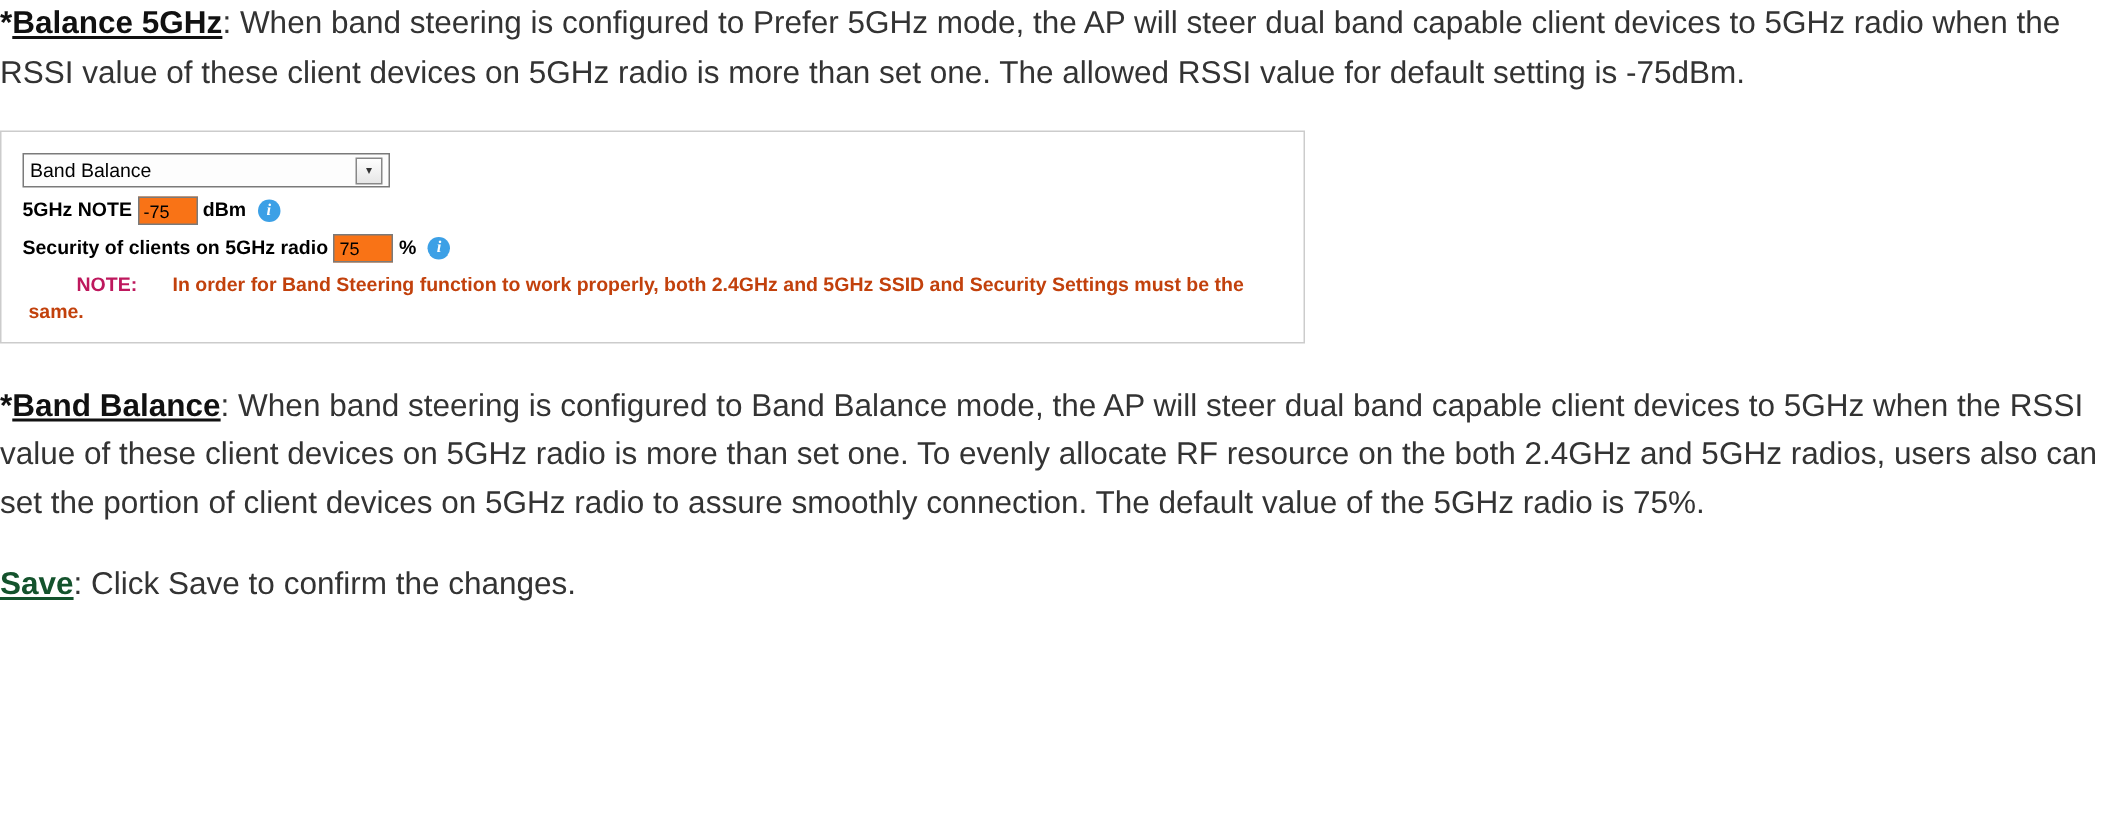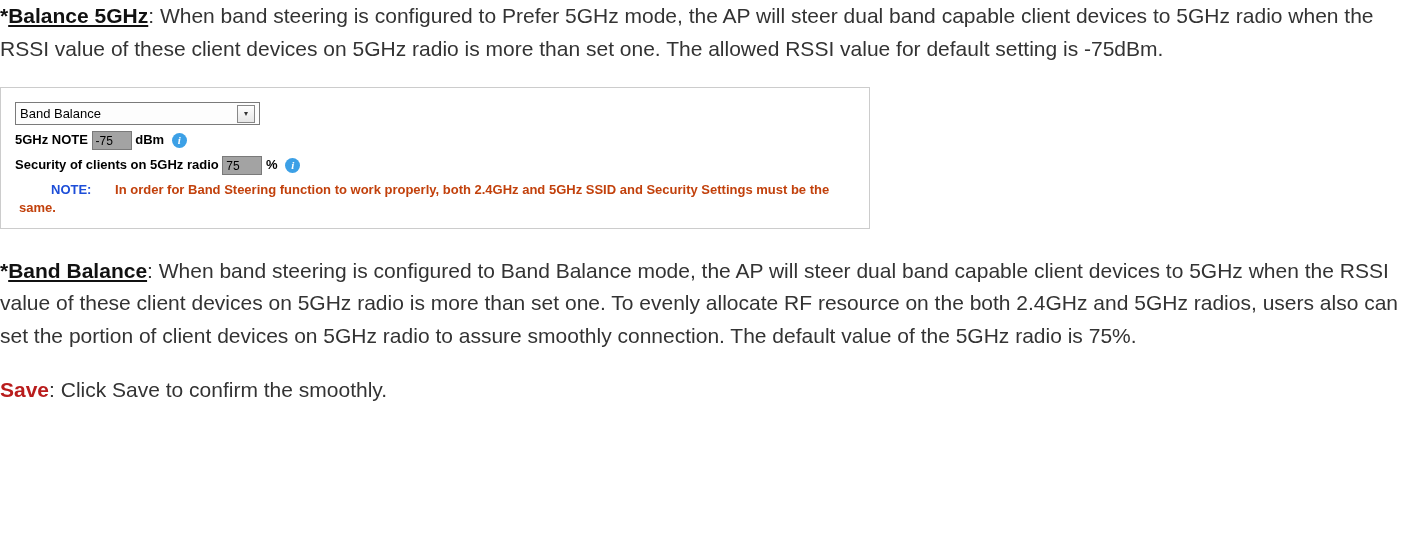--- a/index.html
+++ b/index.html
@@ -14,21 +14,21 @@
   .para {
     margin: 0 0 22px 0;
   }
   .para .heading {
     font-weight: bold;
     color: #111;
     text-decoration: underline;
     text-underline-offset: 2px;
   }
   .star { color:#111; font-weight:bold; }
-  .save-heading { font-weight:bold; color:#b91c1c; text-underline-offset:2px; }
+  .save-heading { font-weight:bold; color:#14532d; text-decoration:underline; text-underline-offset:2px; }
 
   
   .ui-box {
     width: 870px;
     margin: 18px 0 26px 0;
     border: 1px solid #ccc;
     background: #fff;
     font-size: 13px;
     color: #000;
     line-height: 1.4;
@@ -94,23 +94,23 @@
   .ui-row .lbl { font-weight:bold; }
   .ui-input {
     font-family: Arial, sans-serif;
     font-size:12px;
     width:40px;
     height:19px;
     border:1px solid #7a7a7a;
     padding:1px 3px;
     box-sizing:border-box;
     vertical-align:middle;
-    background:#a3a3a3;
+    background:#f97316;
   }
-  .note-label { color:#1d4ed8; font-weight:bold; padding-right:6px;padding-left:32px; }
+  .note-label { color:#be185d; font-weight:bold; padding-right:6px;padding-left:32px; }
   .note-text { font-weight:bold; color:#c2410c;margin-left:14px; }
   .note-row { margin-top:6px; padding-left:4px; }
 </style>
 </head>
 <body>
 
 <p class="para">
   <span class="star">*</span><span class="heading">Balance 5GHz</span><span>: When band steering is configured to Prefer 5GHz mode, the AP will steer dual band capable client devices to 5GHz radio when the RSSI value of these client devices on 5GHz radio is more than set one. The allowed RSSI value for default setting is -75dBm.</span>
 </p>
 
@@ -139,14 +139,14 @@
       <span class="note-text">In order for Band Steering function to work properly, both 2.4GHz and 5GHz SSID and Security Settings must be the same.</span>
     </div>
   </div>
 </div>
 
 <p class="para">
   <span class="star">*</span><span class="heading">Band Balance</span><span>: When band steering is configured to Band Balance mode, the AP will steer dual band capable client devices to 5GHz when the RSSI value of these client devices on 5GHz radio is more than set one. To evenly allocate RF resource on the both 2.4GHz and 5GHz radios, users also can set the portion of client devices on 5GHz radio to assure smoothly connection. The default value of the 5GHz radio is 75%.</span>
 </p>
 
 <p class="para">
-  <span class="save-heading">Save</span><span>: Click Save to confirm the smoothly.</span>
+  <span class="save-heading">Save</span><span>: Click Save to confirm the changes.</span>
 </p>
 
 </body></html>

